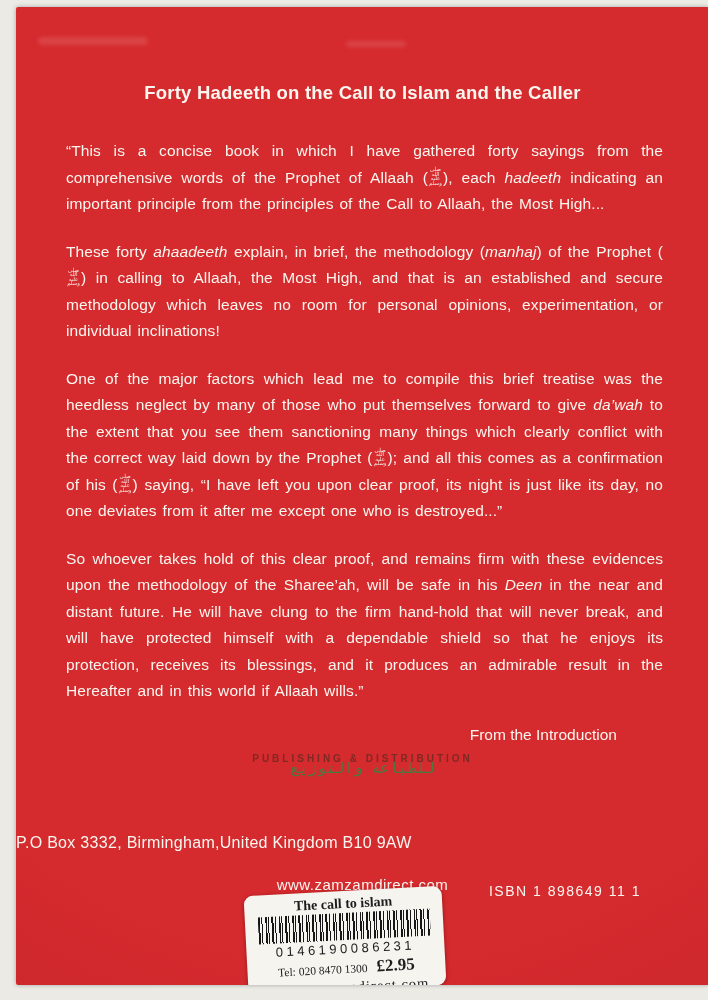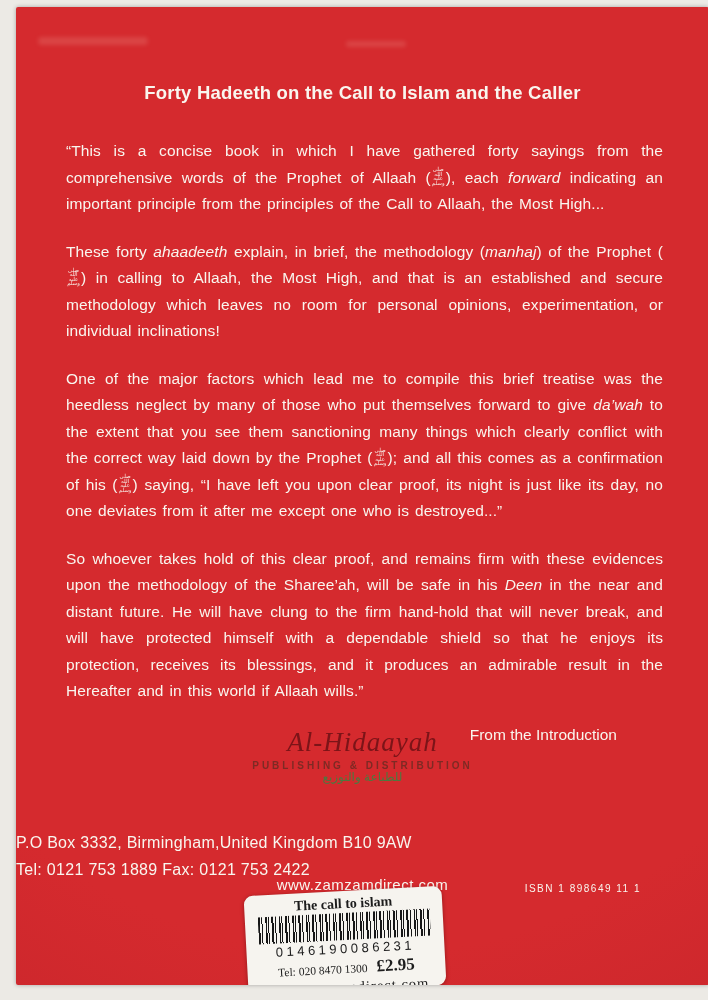--- a/index.html
+++ b/index.html
@@ -58,33 +58,33 @@
     color:var(--green); text-shadow:0 0 1px rgba(80,0,0,.25);
   }
   .logo-name {
     margin-top:-21px; font-family:"Liberation Serif", serif; font-style:italic;
     font-size:27px; color:var(--maroon); letter-spacing:1px; line-height:28px;
   }
   .logo-tagline {
     font-size:10px; font-weight:bold; letter-spacing:3px; color:#7e2a24; margin-top:4px;
   }
   .logo-arabic-small {
-    font-family:Liberation Sans, sans-serif; font-size:12px; line-height:12px; color:#4a7a40;
+    font-family:Liberation Mono, monospace; font-size:15px; line-height:12px; color:#4a7a40;
   }
 
   .address {
     position:absolute; top:823px; left:0; width:100%;
     text-align:left; font-size:16px; line-height:26.5px; letter-spacing:.3px;
   }
   .website {
     position:absolute; top:869px; left:0; width:100%;
     text-align:center; font-size:15px; letter-spacing:.5px;
   }
   .isbn {
-    position:absolute; top:876px; right:68px; font-size:10px; letter-spacing:1.5px;
+    position:absolute; top:876px; right:68px; font-size:14px; letter-spacing:1.5px;
   }
 
   .sticker {
     position:absolute; left:230px; top:884px; width:198px; height:99px;
     background:var(--sticker); border-radius:9px;
     transform:rotate(-3deg); transform-origin:50% 50%;
     box-shadow:0 1px 4px rgba(60,0,0,.45);
     color:#1d1d1d; text-align:center; overflow:hidden;
     padding-top:5px; box-sizing:border-box;
   }
@@ -110,37 +110,35 @@
 
 <div class="scan-bg">
   <div class="cover">
 
     <div class="smudge a"></div>
     <div class="smudge b"></div>
 
     <h1 class="title">Forty Hadeeth on the Call to Islam and the Caller</h1>
 
     <div class="blurb">
-        <p class="para"><span>“This is a concise book in which I have gathered forty sayings from the comprehensive words of the Prophet of Allaah (</span><span class="pbuh">صلى الله عليه وسلم</span><span>), each </span><span class="it">forward</span><span> indicating an important principle from the principles of the Call to Allaah, the Most High...</span></p>
+        <p class="para"><span>“This is a concise book in which I have gathered forty sayings from the comprehensive words of the Prophet of Allaah (</span><span class="pbuh">صلى الله عليه وسلم</span><span>), each </span><span class="it">hadeeth</span><span> indicating an important principle from the principles of the Call to Allaah, the Most High...</span></p>
         <p class="para"><span>These forty </span><span class="it">ahaadeeth</span><span> explain, in brief, the methodology (</span><span class="it">manhaj</span><span>) of the Prophet (</span><span class="pbuh">صلى الله عليه وسلم</span><span>) in calling to Allaah, the Most High, and that is an established and secure methodology which leaves no room for personal opinions, experimentation, or individual inclinations!</span></p>
         <p class="para"><span>One of the major factors which lead me to compile this brief treatise was the heedless neglect by many of those who put themselves forward to give </span><span class="it">da’wah</span><span> to the extent that you see them sanctioning many things which clearly conflict with the correct way laid down by the Prophet (</span><span class="pbuh">صلى الله عليه وسلم</span><span>); and all this comes as a confirmation of his (</span><span class="pbuh">صلى الله عليه وسلم</span><span>) saying, </span><span class="bd">“I have left you upon clear proof, its night is just like its day, no one deviates from it after me except one who is destroyed...”</span></p>
         <p class="para"><span>So whoever takes hold of this clear proof, and remains firm with these evidences upon the methodology of the Sharee’ah, will be safe in his </span><span class="it">Deen</span><span> in the near and distant future. He will have clung to the firm hand-hold that will never break, and will have protected himself with a dependable shield so that he enjoys its protection, receives its blessings, and it produces an admirable result in the Hereafter and in this world if Allaah wills.”</span></p>
       </div>
 
     <div class="attribution">From the Introduction</div>
 
     <div class="logo">
-      <div class="logo-name">Al-Hidaayah</div>
       <div class="logo-tagline">PUBLISHING &amp; DISTRIBUTION</div>
       <div class="logo-arabic-small">للطباعة والتوزيع</div>
     </div>
 
     <div class="address">
       <div>P.O Box 3332, Birmingham,United Kingdom B10 9AW</div>
-      <div>Tel: 0121 753 1889 Fax: 0121 753 2422</div>
     </div>
 
     <div class="website">www.zamzamdirect.com</div>
 
     <div class="isbn">ISBN 1 898649 11 1</div>
 
     <div class="sticker">
       <div class="sticker-title">The call to islam</div>
       <div class="barcode"></div>
       <div class="sticker-number">0146190086231</div>

